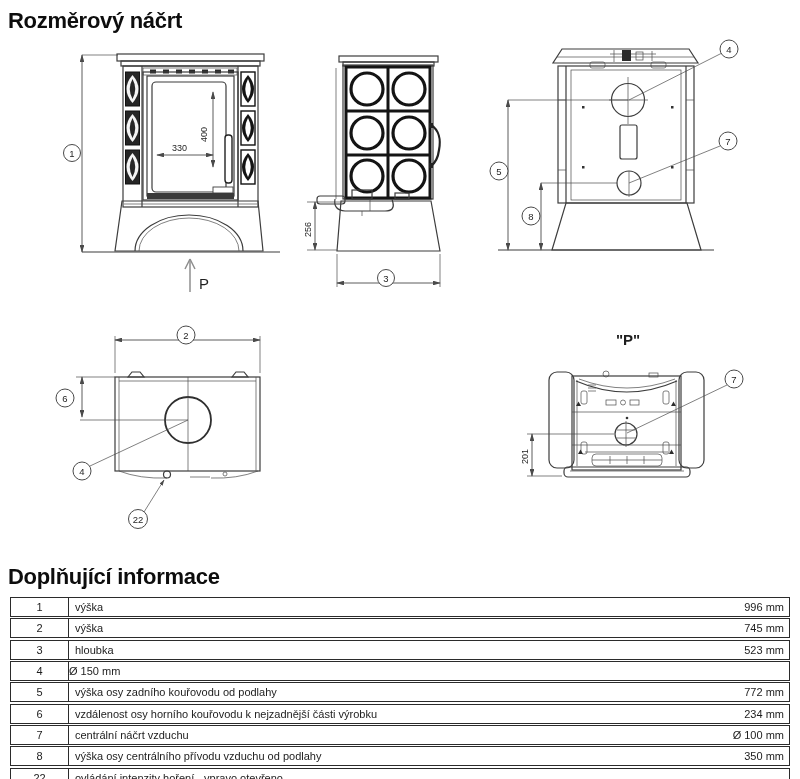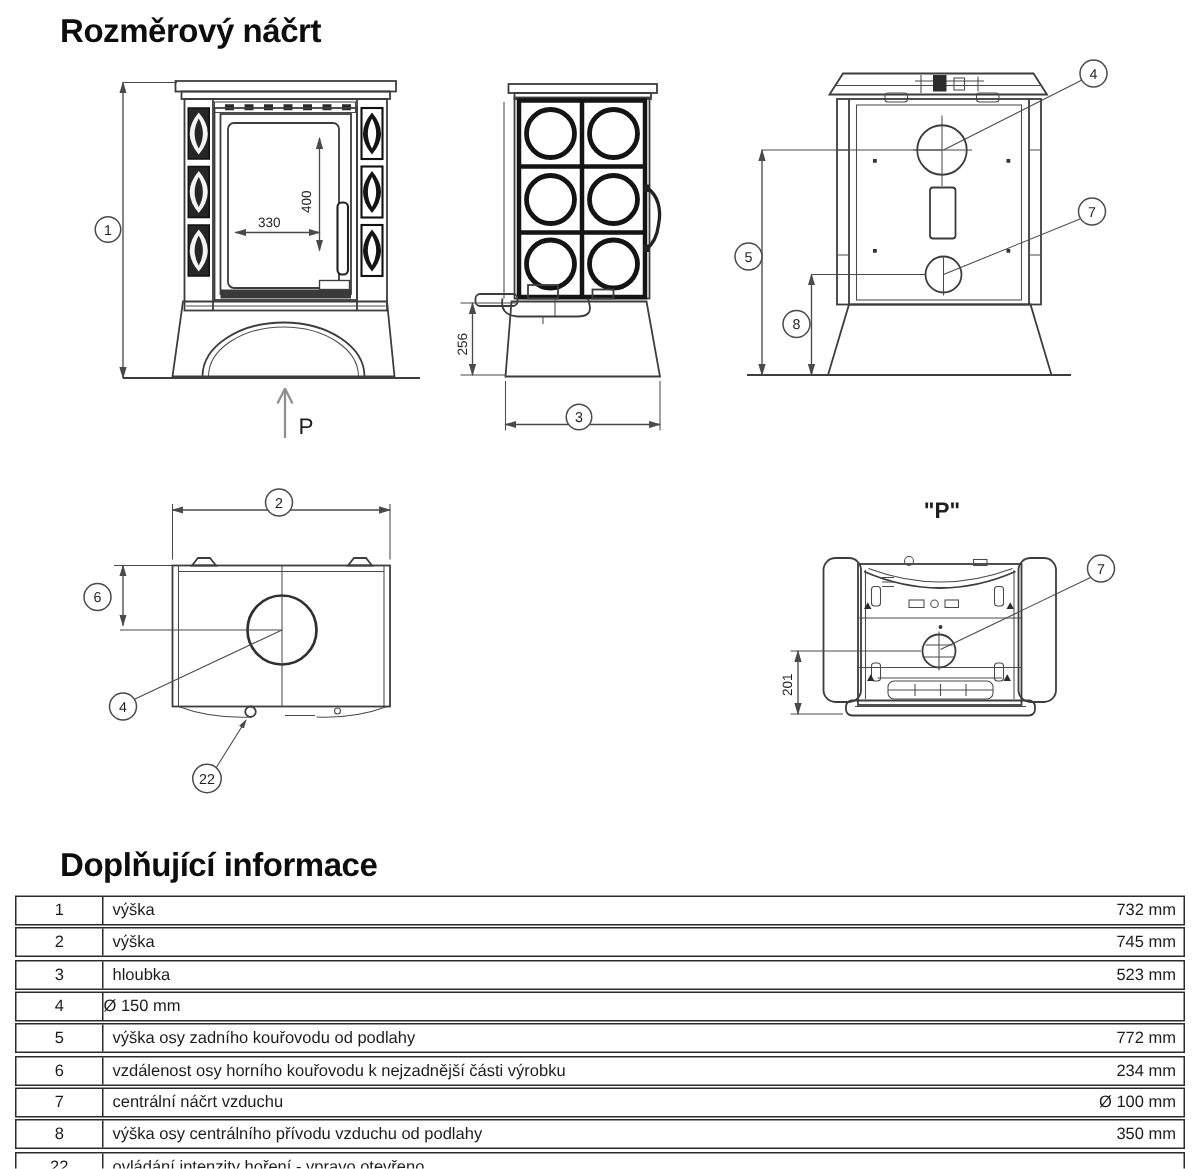--- a/index.html
+++ b/index.html
@@ -3,21 +3,21 @@
 <meta charset="utf-8">
 <style>
   html,body{margin:0;padding:0;}
   body{
     width:800px;height:779px;background:#fff;position:relative;
     font-family:"Liberation Sans","DejaVu Sans",sans-serif;color:#111;
     overflow:hidden;
   }
   .hdr{
     position:absolute;left:8px;font-size:22px;font-weight:700;
-    letter-spacing:-0.3px;color:#0d0d0d;margin-left:32px;
+    letter-spacing:-0.3px;color:#0d0d0d;
   }
   #title-main{top:8px;}
   #title-info{top:564px;}
   #drawing-svg{position:absolute;left:0;top:0;}
   
   .info-table{position:absolute;left:10px;top:597px;width:780px;}
   .trow{
     display:flex;align-items:center;height:18px;margin-bottom:1.35px;
     border:1px solid #2b2b2b;box-sizing:content-box;background:#fff;
     font-size:11px;color:#1c1c1c;
@@ -339,21 +339,21 @@
     </g>
   </g>
 </svg>
 
 <div class="hdr" id="title-info">Doplňující informace</div>
 
 <div class="info-table">
     <div class="trow">
     <div class="cell-num">1</div>
     <div class="cell-desc">výška</div>
-    <div class="cell-val">732 mm</div>
+    <div class="cell-val">996 mm</div>
   </div>
     <div class="trow">
     <div class="cell-num">2</div>
     <div class="cell-desc">výška</div>
     <div class="cell-val">745 mm</div>
   </div>
     <div class="trow">
     <div class="cell-num">3</div>
     <div class="cell-desc">hloubka</div>
     <div class="cell-val">523 mm</div>

